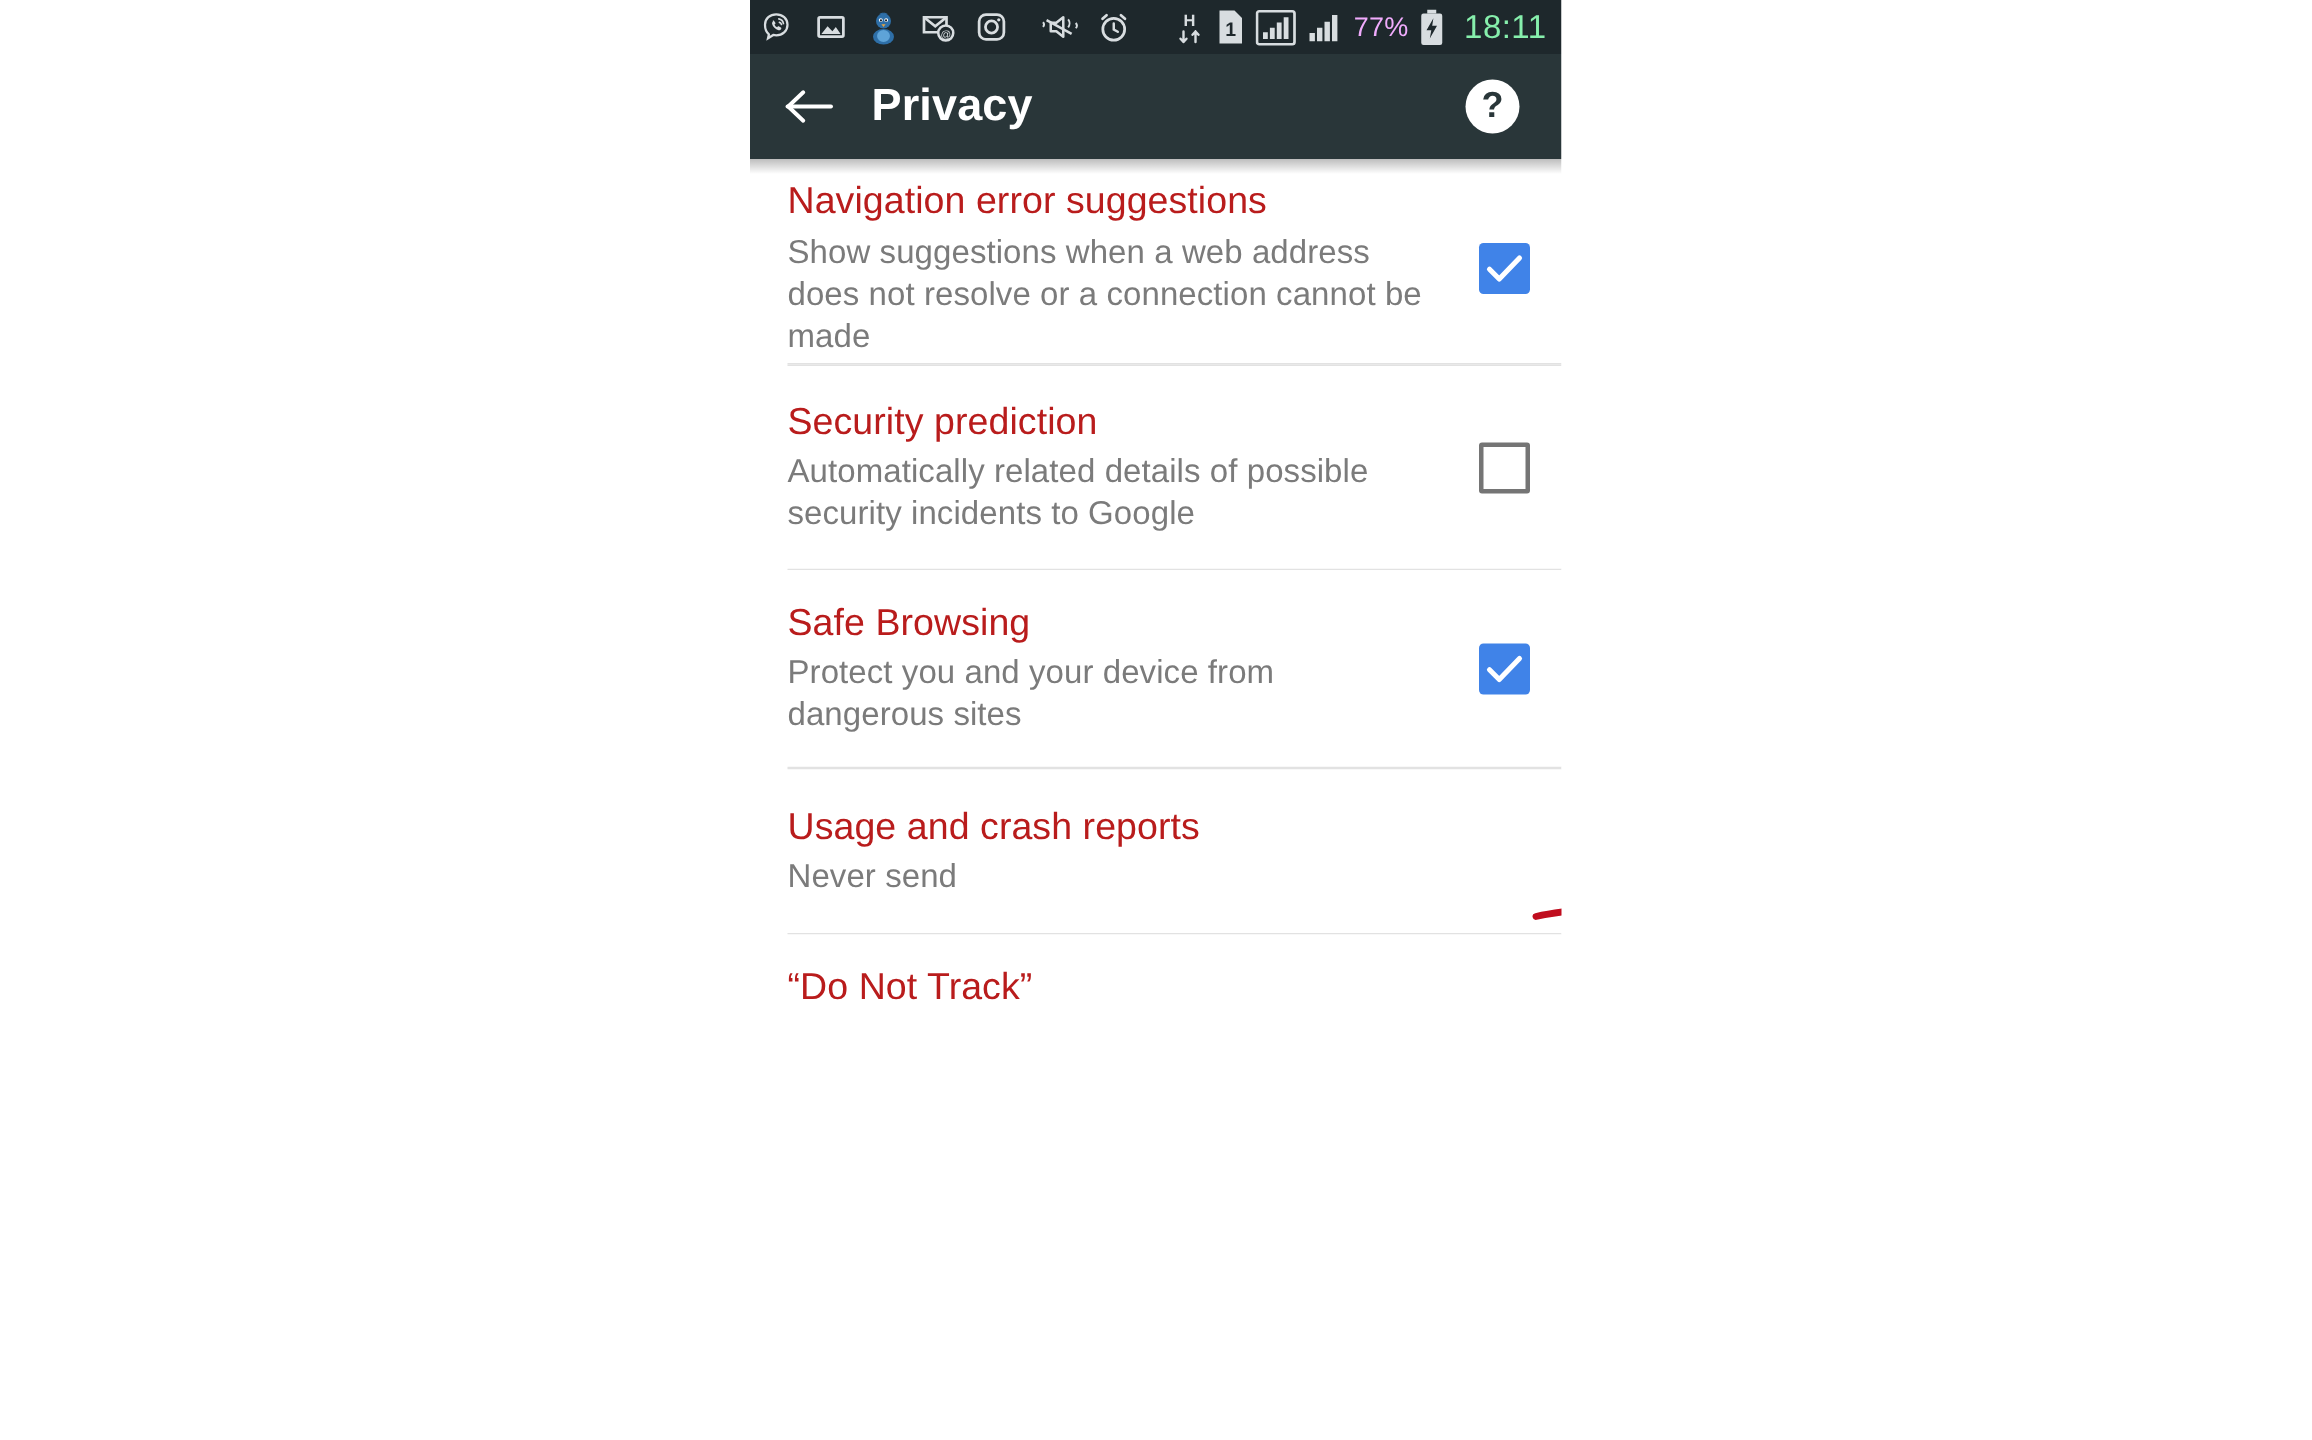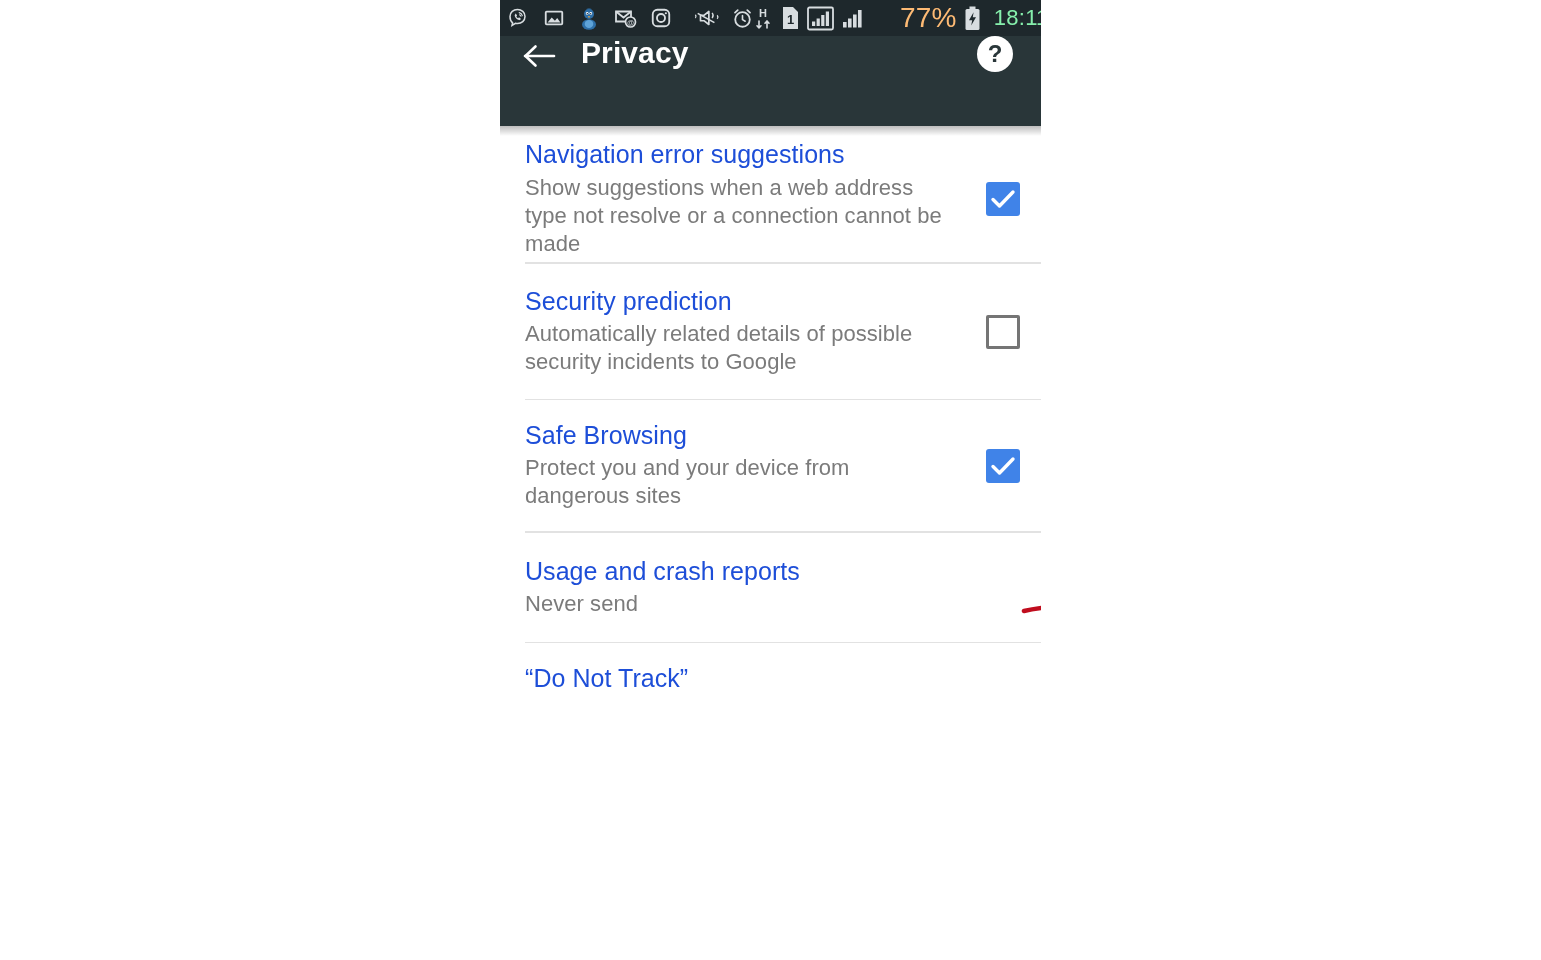--- a/index.html
+++ b/index.html
@@ -35,34 +35,34 @@
     display: flex;
     align-items: center;
     padding: 0 10px 0 6px;
     color: #d8dde0;
   }
   .sb-left { display: flex; align-items: center; gap: 13px; flex: 0 0 auto; }
   .sb-mid  { display: flex; align-items: center; gap: 11px; margin-left: 22px; }
   .sb-right{ display: flex; align-items: center; gap: 7px; margin-left: auto; }
   .sb-ico { display: inline-flex; align-items: center; justify-content: center; }
   .sb-text {
-    font-size: 28px;
+    font-size: 18px;
     letter-spacing: 0.2px;
-    color: #fdba74;
+    color: #f0abfc;
     font-family: "Liberation Sans", sans-serif;
-    margin-left: 28px;
   }
   .sb-clock { font-size: 22px; color: #86efac; margin-left: 6px; letter-spacing: .3px; }
 
   
   #app-bar {
     position: relative;
-    height: 90px;
+    height: 70px;
     background: #293639;
     display: flex;
+    align-items: center;
     padding: 0 28px 0 20px;
   }
   #back-arrow { width: 40px; height: 40px; display:flex; align-items:center; justify-content:center; cursor: pointer; }
   #app-title {
     color: #ffffff;
     font-size: 30px;
     font-weight: bold;
     margin-left: 21px;
     letter-spacing: .1px;
   }
@@ -91,21 +91,21 @@
   .row {
     position: relative;
     display: flex;
     align-items: center;
     padding: 0 0 0 25px;
     background: #ffffff;
   }
   .row .texts { flex: 1 1 auto; padding-right: 14px; }
   .row .title {
     font-size: 25px;
-    color: #1d4ed8;
+    color: #b91c1c;
     line-height: 1.18;
     letter-spacing: .05px;
   }
   .row .subtitle {
     font-size: 22px;
     color: #7b7b7b;
     line-height: 1.28;
     margin-top: 4px;
     letter-spacing: .05px;
   }
@@ -252,21 +252,21 @@
         <span>?</span>
       </div>
     </div>
     <div id="appbar-shadow"></div>
 
     <div id="list">
 
       <div class="row" style="height:126px;">
         <div class="texts">
           <div class="title">Navigation error suggestions</div>
-          <div class="subtitle">Show suggestions when a web address type not resolve or a connection cannot be made</div>
+          <div class="subtitle">Show suggestions when a web address does not resolve or a connection cannot be made</div>
         </div>
         <div class="ctrl">
           <div class="cb on">
             <svg width="26" height="24" viewBox="0 0 26 24">
                 <path d="M3 12.5l6.5 6.5L23 5" fill="none" stroke="#ffffff" stroke-width="3.4" stroke-linecap="round" stroke-linejoin="round"></path>
               </svg>
           </div>
         </div>
       </div>
       <div class="divider"></div>

